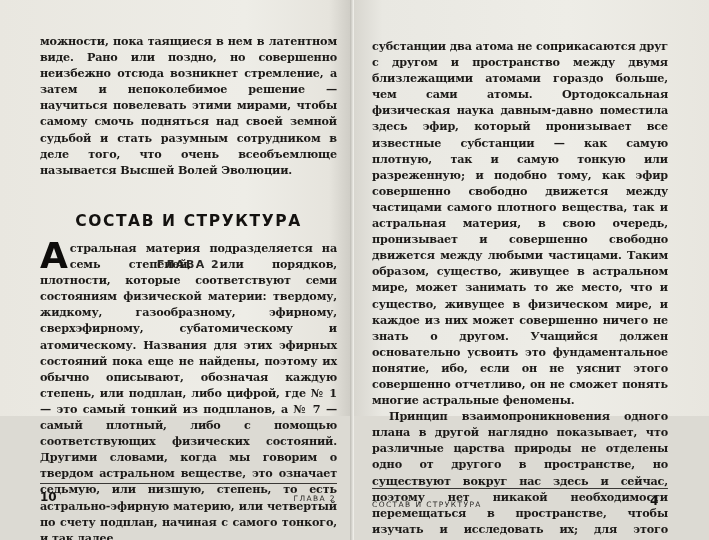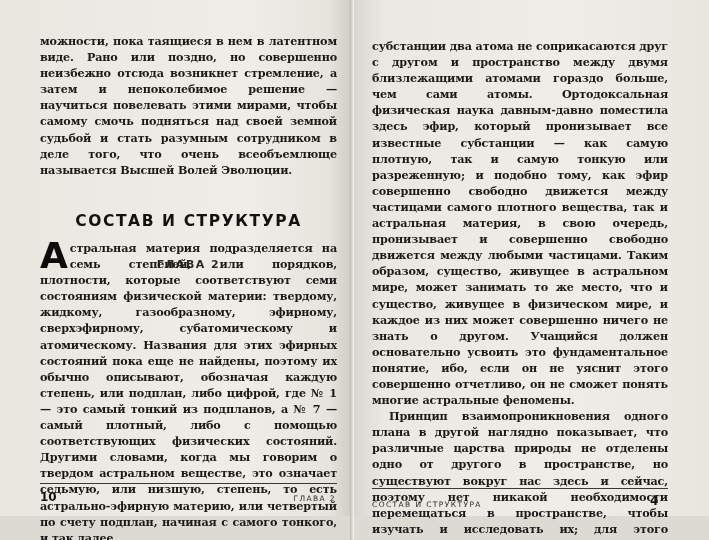--- a/index.html
+++ b/index.html
@@ -5,21 +5,21 @@
     html, body { margin: 0; padding: 0; }
     body {
       width: 709px; height: 540px; overflow: hidden;
       background: #dcdad3;
       position: relative;
       font-family: "DejaVu Serif", "Liberation Serif", serif;
       color: #1c1a18;
     }
     .spread { position: absolute; inset: 0; display: flex; }
     .page {
-      position: relative; height: 516px;
+      position: relative; height: 416px;
       background: #eeece6;
     }
     .page.left {
       width: 350px;
       background: linear-gradient(to right, #e9e7e0 0%, #eeede7 70%, #e6e4dd 94%, #cfcdc6 100%);
     }
     .gutter {
       width: 4px;
       background: linear-gradient(to right, #bdbbb4, #f5f4ef);
     }

